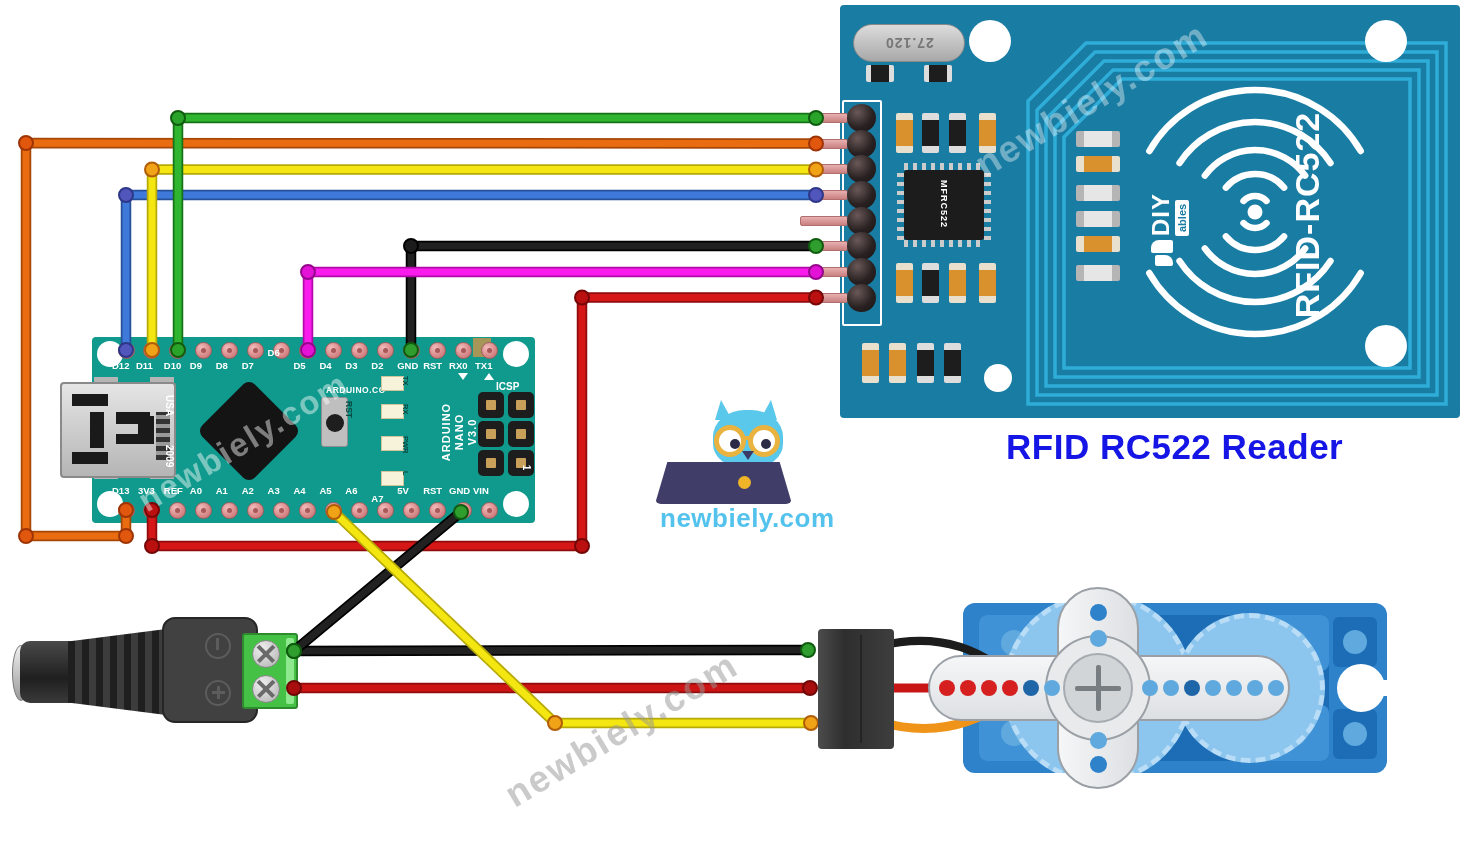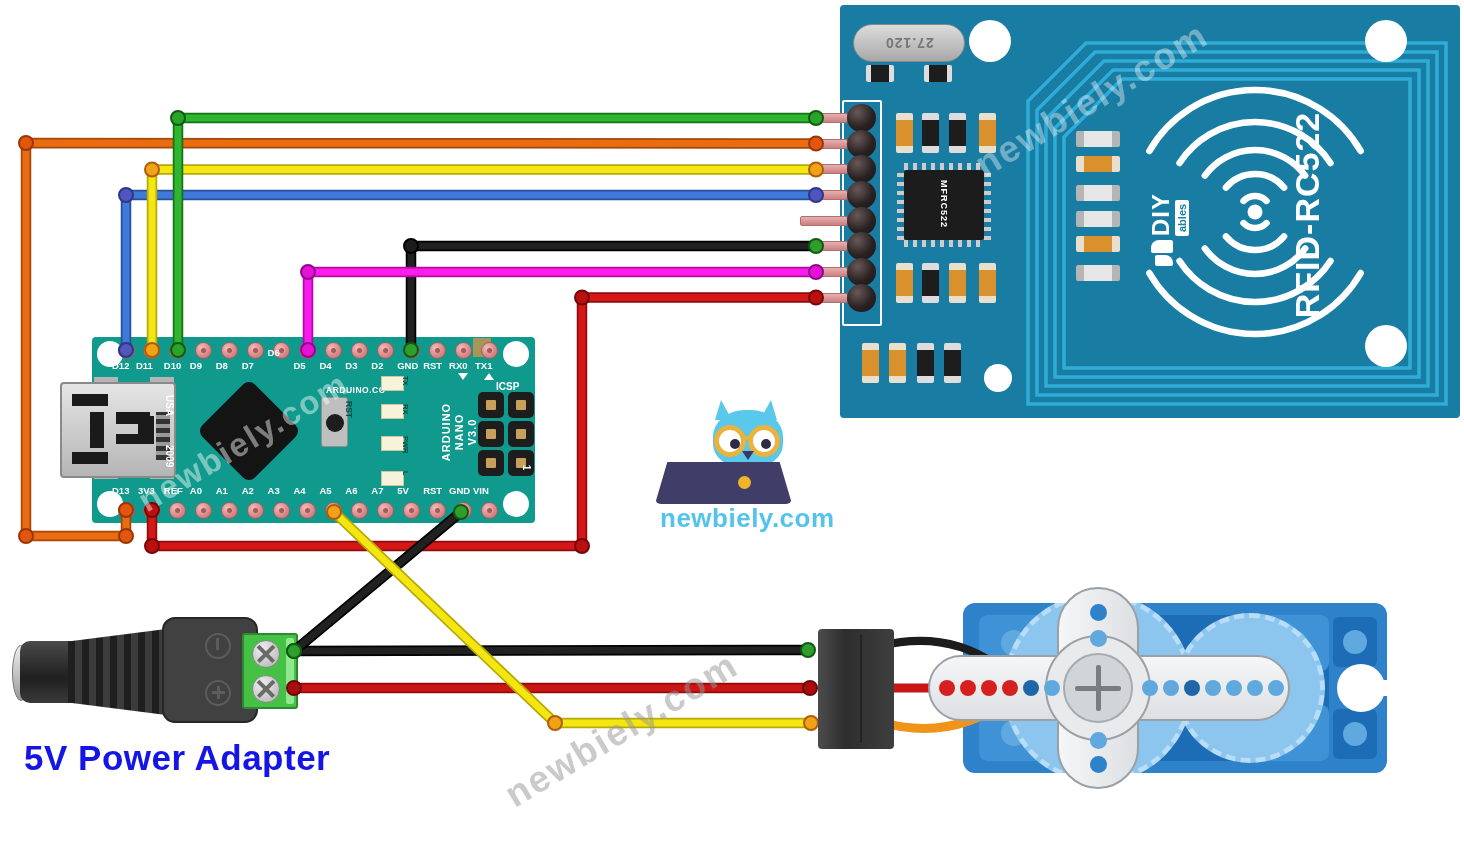--- a/index.html
+++ b/index.html
@@ -176,21 +176,21 @@
       <div class="pinlabel" style="left: 149.65px; top: 148px;">A2</div>
       <div class="apin" style="left: 181.08px; top: 164.5px;"></div>
       <div class="pinlabel" style="left: 175.58px; top: 148px;">A3</div>
       <div class="apin" style="left: 207.01px; top: 164.5px;"></div>
       <div class="pinlabel" style="left: 201.51px; top: 148px;">A4</div>
       <div class="apin" style="left: 232.94px; top: 164.5px;"></div>
       <div class="pinlabel" style="left: 227.44px; top: 148px;">A5</div>
       <div class="apin" style="left: 258.87px; top: 164.5px;"></div>
       <div class="pinlabel" style="left: 253.37px; top: 148px;">A6</div>
       <div class="apin" style="left: 284.8px; top: 164.5px;"></div>
-      <div class="pinlabel" style="left: 279.3px; top: 148px;">A7</div>
+      <div class="pinlabel" style="left: 279.3px; top: 156px;">A7</div>
       <div class="apin" style="left: 310.73px; top: 164.5px;"></div>
       <div class="pinlabel" style="left: 305.23px; top: 148px;">5V</div>
       <div class="apin" style="left: 336.66px; top: 164.5px;"></div>
       <div class="pinlabel" style="left: 331.16px; top: 148px;">RST</div>
       <div class="apin" style="left: 362.59px; top: 164.5px;"></div>
       <div class="pinlabel" style="left: 357.09px; top: 148px;">GND</div>
       <div class="apin" style="left: 388.52px; top: 164.5px;"></div>
       <div class="pinlabel" style="left: 381px; top: 148px;">VIN</div>
       <div class="vlabel" style="left: 83px; top: 58px; font-size: 10px; color: rgb(255, 255, 255); font-weight: bold; transform: rotate(90deg); transform-origin: left top;">USA</div>
       <div class="vlabel" style="left: 83px; top: 108px; font-size: 10px; color: rgb(255, 255, 255); font-weight: bold; transform: rotate(90deg); transform-origin: left top;">2009</div>
@@ -357,21 +357,21 @@
         <div class="hornhole" style="left: 1226px; top: 680px; width: 16px; height: 16px; background: rgb(95, 169, 222);"></div>
         <div class="hornhole" style="left: 1247px; top: 680px; width: 16px; height: 16px; background: rgb(95, 169, 222);"></div>
         <div class="hornhole" style="left: 1268px; top: 680px; width: 16px; height: 16px; background: rgb(95, 169, 222);"></div>
         <div class="hornhole" style="left: 1089.5px; top: 603.5px; width: 17px; height: 17px; background: rgb(46, 130, 202);"></div>
         <div class="hornhole" style="left: 1089.5px; top: 629.5px; width: 17px; height: 17px; background: rgb(95, 169, 222);"></div>
         <div class="hornhole" style="left: 1089.5px; top: 731.5px; width: 17px; height: 17px; background: rgb(95, 169, 222);"></div>
         <div class="hornhole" style="left: 1089.5px; top: 755.5px; width: 17px; height: 17px; background: rgb(46, 130, 202);"></div>
       </div>
   </div>
 
-  <div class="biglabel" style="left: 24px; top: 738px; color: rgb(21, 21, 230);">5V Power Adapter</div>
+  <div class="biglabel" style="left: 1006px; top: 427px; color: rgb(21, 21, 230);">RFID RC522 Reader</div>
 
   <div id="site-logo">
     <div class="abs" style="left:712px;top:400px;width:20px;height:20px;background:#5ac8ea;clip-path:polygon(15% 100%,45% 0,100% 100%);"></div>
     <div class="abs" style="left:760px;top:400px;width:20px;height:20px;background:#5ac8ea;clip-path:polygon(0 100%,55% 0,85% 100%);"></div>
     <div class="abs" style="left:713px;top:410px;width:70px;height:58px;background:#5ac8ea;border-radius:46% 46% 42% 42%;"></div>
     <div class="abs" style="left:714px;top:425px;width:32px;height:32px;border-radius:50%;border:5px solid #eab23e;background:#fff;box-sizing:border-box;">
       <div class="abs" style="left:11px;top:9px;width:10px;height:10px;border-radius:50%;background:#2b2b46;"></div>
     </div>
     <div class="abs" style="left:748px;top:425px;width:32px;height:32px;border-radius:50%;border:5px solid #eab23e;background:#fff;box-sizing:border-box;">
       <div class="abs" style="left:8px;top:9px;width:10px;height:10px;border-radius:50%;background:#2b2b46;"></div>

